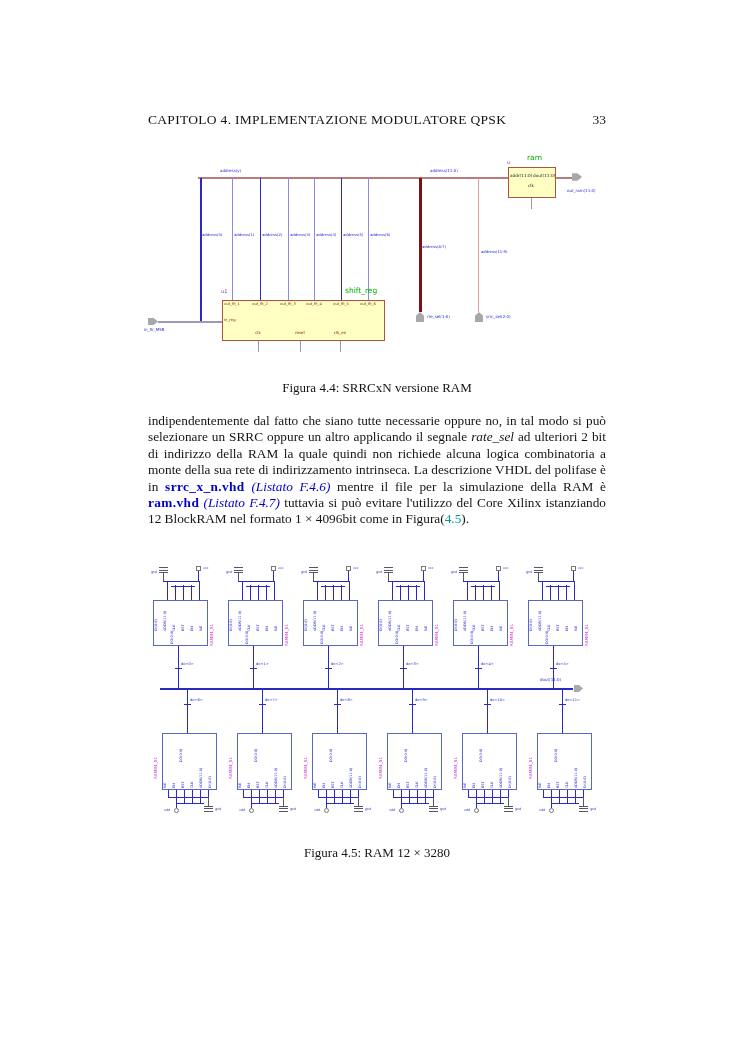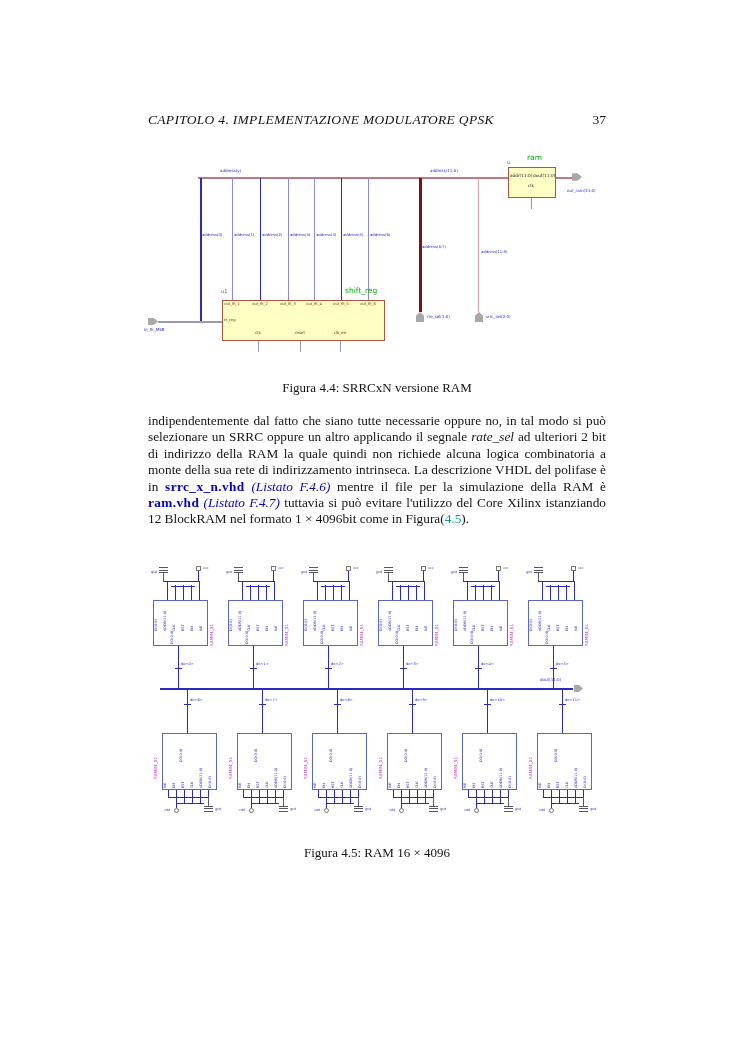--- a/index.html
+++ b/index.html
@@ -1,41 +1,41 @@
 <!DOCTYPE html>
 <html><head>
 <meta charset="utf-8">
 <style>
   html,body{margin:0;padding:0;background:#e8e8e8;}
   .page{position:relative;width:746px;height:1055px;background:#ffffff;margin:0 auto;
         font-family:"Liberation Serif",serif;color:#141414;overflow:hidden;}
   .hdr{position:absolute;left:148px;top:112px;width:458px;display:flex;
        justify-content:space-between;font-size:13.5px;}
-  .hdr .ital{font-style:italic;letter-spacing:.3px;}
+  .hdr .ital{letter-spacing:.3px;}
   .cap{position:absolute;left:148px;width:458px;text-align:center;font-size:13px;}
   .para{position:absolute;left:148px;width:458px;margin:0;font-size:13.3px;
         line-height:16.4px;text-align:justify;}
   .para2{text-indent:16px;}
   .s-it{font-style:italic;}
   .s-lb{color:#0000cc;font-weight:bold;letter-spacing:.4px;}
   .s-li{color:#0000cc;font-style:italic;}
   .s-lt{color:#009999;}
   .figabs{position:absolute;left:0;top:0;width:746px;height:1055px;pointer-events:none;}
   .tt{font-family:"DejaVu Sans",sans-serif;line-height:1;white-space:nowrap;}
   .vt{font-family:"DejaVu Sans",sans-serif;line-height:1;white-space:nowrap;
       writing-mode:vertical-rl;transform:rotate(180deg);}
 </style>
 </head>
 <body>
 
 <div class="page">
 
   <div class="hdr">
     <span class="ital">CAPITOLO 4.  IMPLEMENTAZIONE MODULATORE QPSK</span>
-    <span>37</span>
+    <span>33</span>
   </div>
 
   <div id="fig44" class="figabs">
       <div class="" style="position: absolute; left: 198px; top: 177.4px; width: 310px; height: 1.3px; background: rgb(185, 123, 123);"></div>
       <div class="" style="position: absolute; left: 556px; top: 177.4px; width: 17px; height: 1.3px; background: rgb(185, 123, 123);"></div>
       <div class="tt" style="position: absolute; left: 220px; top: 169px; font-size: 4px; color: rgb(42, 42, 212);">address(y)</div>
       <div class="tt" style="position: absolute; left: 430px; top: 169px; font-size: 4px; color: rgb(42, 42, 212);">address(11:0)</div>
       <div class="" style="position: absolute; left: 508px; top: 167px; width: 48px; height: 31px; background: rgb(255, 255, 196); border: 1.5px solid rgb(176, 82, 60); box-sizing: border-box;"></div>
       <div class="tt" style="position: absolute; left: 527px; top: 154px; font-size: 7.5px; color: rgb(0, 180, 0);">ram</div>
       <div class="tt" style="position: absolute; left: 507px; top: 160px; font-size: 5px; color: rgb(138, 48, 192);">u</div>
@@ -397,16 +397,16 @@
       <div class="" style="position: absolute; left: 575px; top: 790px; width: 1.2px; height: 14px; background: rgb(42, 42, 192);"></div>
       <div class="" style="position: absolute; left: 583px; top: 790px; width: 1.2px; height: 8px; background: rgb(42, 42, 192);"></div>
       <div class="" style="position: absolute; left: 551px; top: 803px; width: 1px; height: 5px; background: rgb(42, 42, 192);"></div>
       <div class="" style="position: absolute; left: 549px; top: 808px; width: 5px; height: 5px; border: 1px solid rgb(119, 119, 119); border-radius: 50%; box-sizing: border-box;"></div>
       <div class="tt" style="position: absolute; left: 539px; top: 809px; font-size: 3.2px; color: rgb(42, 42, 212);">vdd</div>
       <div class="" style="position: absolute; left: 583px; top: 797px; width: 1px; height: 9px; background: rgb(85, 85, 102);"></div>
       <div class="" style="position: absolute; left: 579px; top: 806px; width: 9px; height: 6px; background: linear-gradient(rgb(85, 85, 102) 0px, rgb(85, 85, 102) 1px, transparent 1px, transparent 2.5px, rgb(85, 85, 102) 2.5px, rgb(85, 85, 102) 3.5px, transparent 3.5px, transparent 5px, rgb(85, 85, 102) 5px, rgb(85, 85, 102) 6px);"></div>
       <div class="tt" style="position: absolute; left: 590px; top: 808px; font-size: 3.2px; color: rgb(42, 42, 212);">gnd</div>
     </div>
 
-  <div class="cap" style="top:845px">Figura 4.5: RAM 16 × 4096</div>
+  <div class="cap" style="top:845px">Figura 4.5: RAM 12 × 3280</div>
 
 
 </div>
 
 </body></html>

